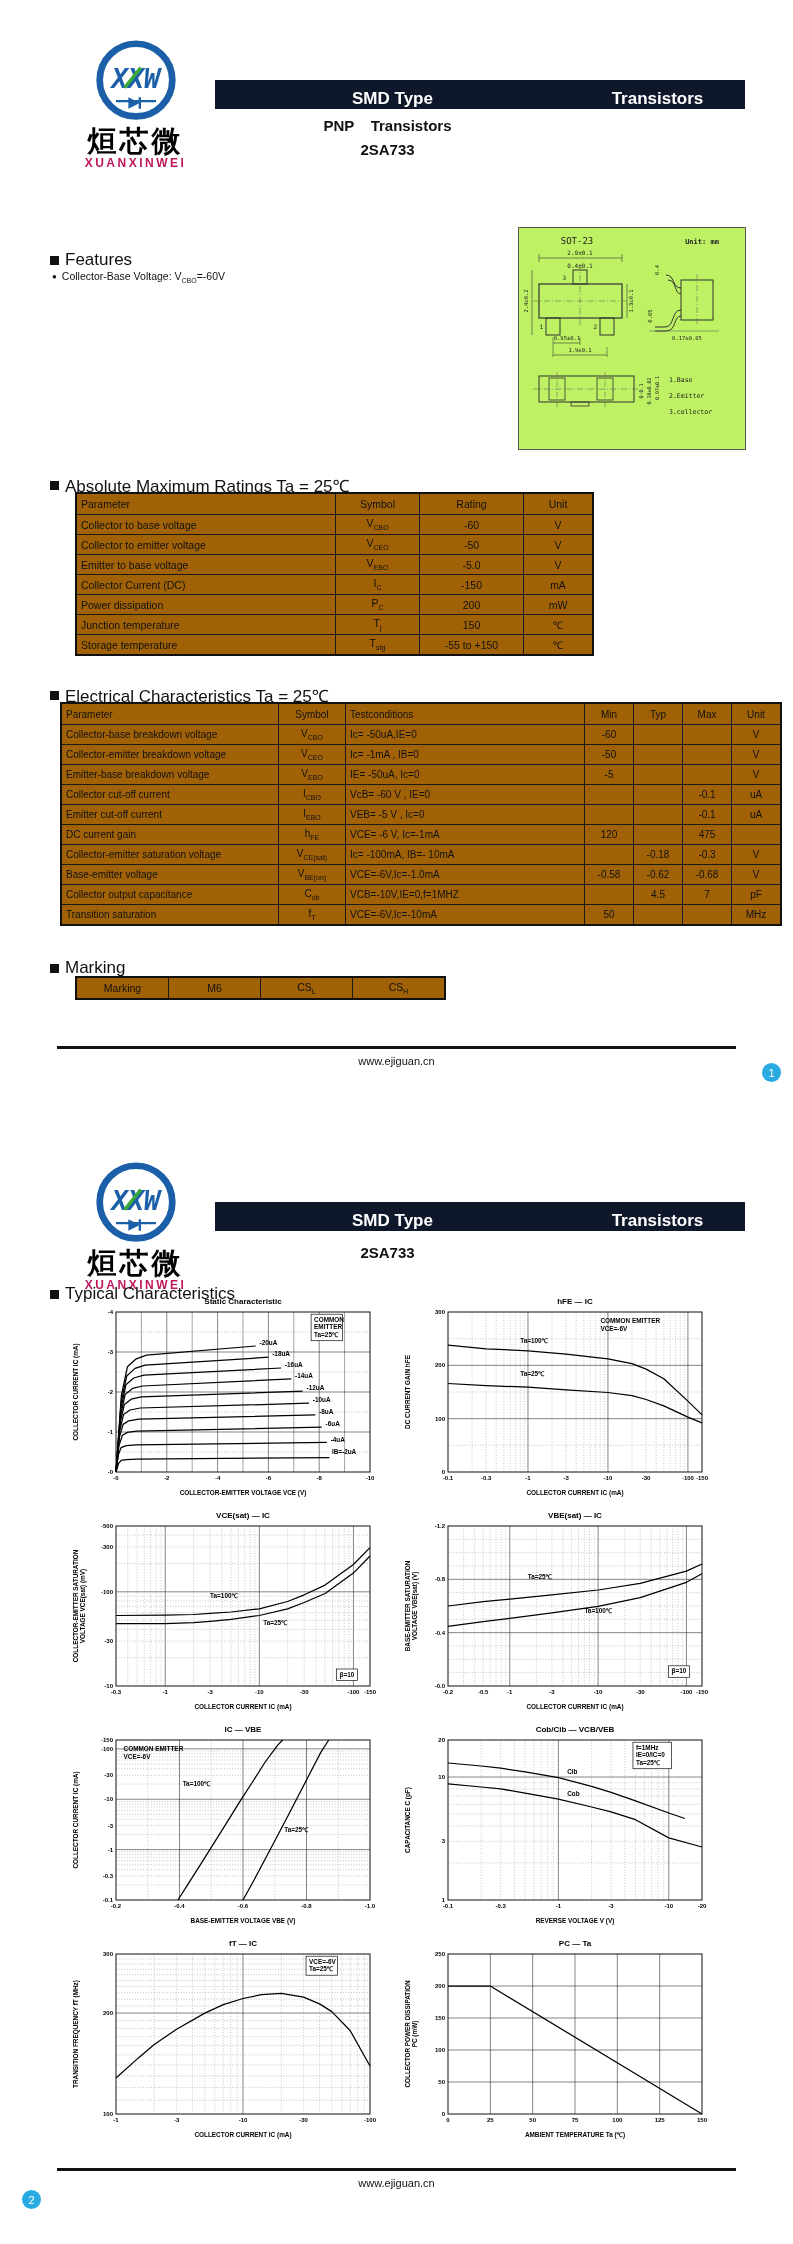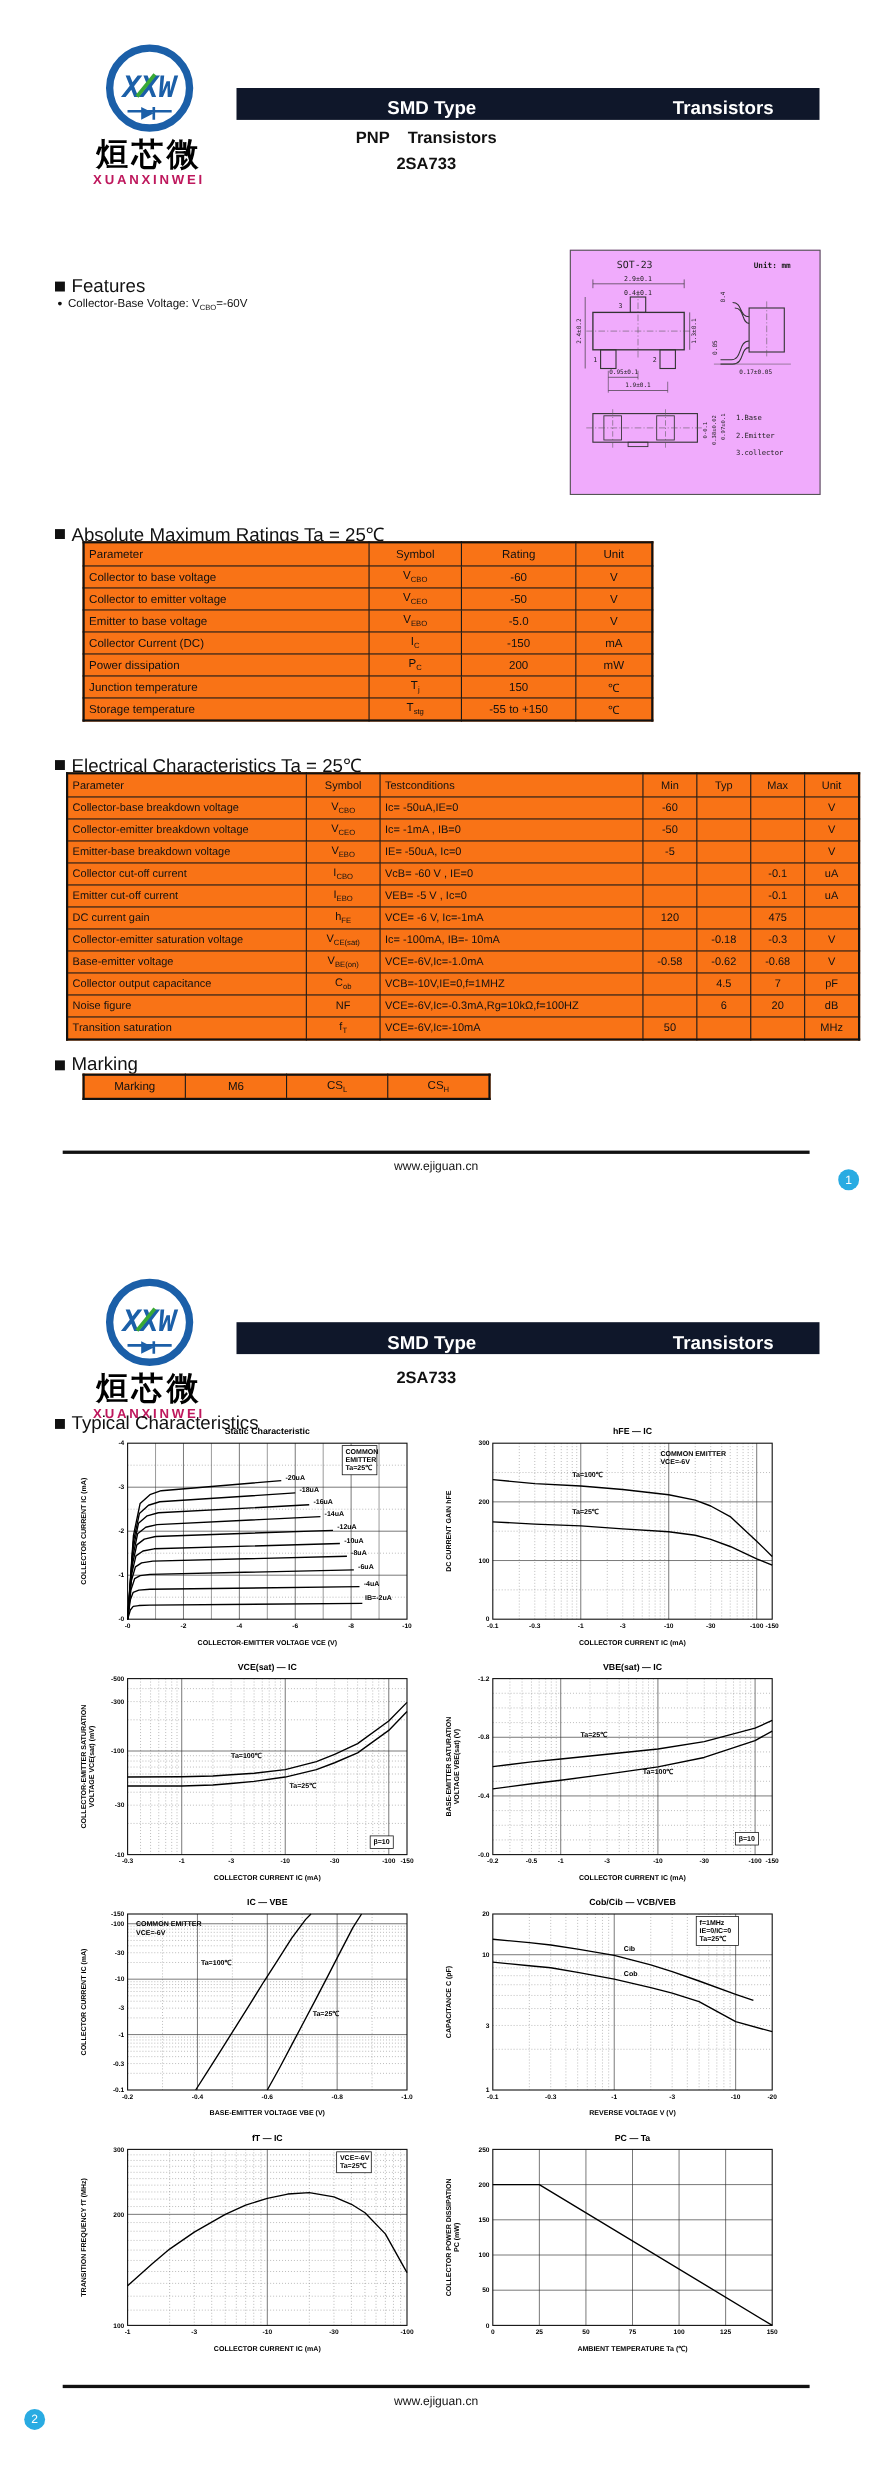--- a/index.html
+++ b/index.html
@@ -27,24 +27,24 @@
   
   .sec-head{position:absolute;left:50px;font-size:17px;display:flex;align-items:center;}
   .sq{display:inline-block;width:9px;height:9px;background:#111;margin-right:6px;}
   #feat-head{top:250px;}
   .feat-item{position:absolute;left:52px;top:270px;font-size:10.5px;}
   .feat-item .blt{font-size:8px;margin-right:5px;vertical-align:1px;}
   sub{font-size:7px;}
 
   
   .pkg{position:absolute;left:518px;top:227px;width:226px;height:221px;margin:0;
-       border:1px solid #555;background:#f0abfc;}
+       border:1px solid #555;background:#bef264;}
 
   
-  table{border-collapse:collapse;position:absolute;table-layout:fixed;background:#f97316;}
+  table{border-collapse:collapse;position:absolute;table-layout:fixed;background:#a16207;}
   td,th{border:1px solid #1a1a1a;font-weight:normal;text-align:center;padding:1px 4px;
         height:17px;overflow:hidden;white-space:nowrap;}
   .amr{left:75px;top:492px;width:490px;font-size:10.5px;border:2px solid #111;}
   .amr .c0{width:250px;text-align:left;}
   .amr .c1{width:75px;} .amr .c2{width:95px;} .amr .c3{width:60px;}
   #amr-head-row th{height:18px;}
   .elec{left:60px;top:702px;width:662px;font-size:10px;border:2px solid #111;}
   .elec .c0{width:208px;text-align:left;}
   .elec .c1{width:58px;} .elec .c2{width:230px;text-align:left;}
   .elec .c3,.elec .c4,.elec .c5{width:40px;} .elec .c6{width:40px;}
@@ -309,29 +309,20 @@
             <td class="c6">V</td>
           </tr>
           <tr>
             <td class="c0">Collector output capacitance</td>
             <td class="c1"><span>C</span><sub>ob</sub></td>
             <td class="c2">VCB=-10V,IE=0,f=1MHZ</td>
             <td class="c3"></td>
             <td class="c4">4.5</td>
             <td class="c5">7</td>
             <td class="c6">pF</td>
-          </tr>
-          <tr>
-            <td class="c0">Noise figure</td>
-            <td class="c1"><span>NF</span></td>
-            <td class="c2">VCE=-6V,Ic=-0.3mA,Rg=10kΩ,f=100HZ</td>
-            <td class="c3"></td>
-            <td class="c4">6</td>
-            <td class="c5">20</td>
-            <td class="c6">dB</td>
           </tr>
           <tr>
             <td class="c0">Transition saturation</td>
             <td class="c1"><span>f</span><sub>T</sub></td>
             <td class="c2">VCE=-6V,Ic=-10mA</td>
             <td class="c3">50</td>
             <td class="c4"></td>
             <td class="c5"></td>
             <td class="c6">MHz</td>
           </tr>

